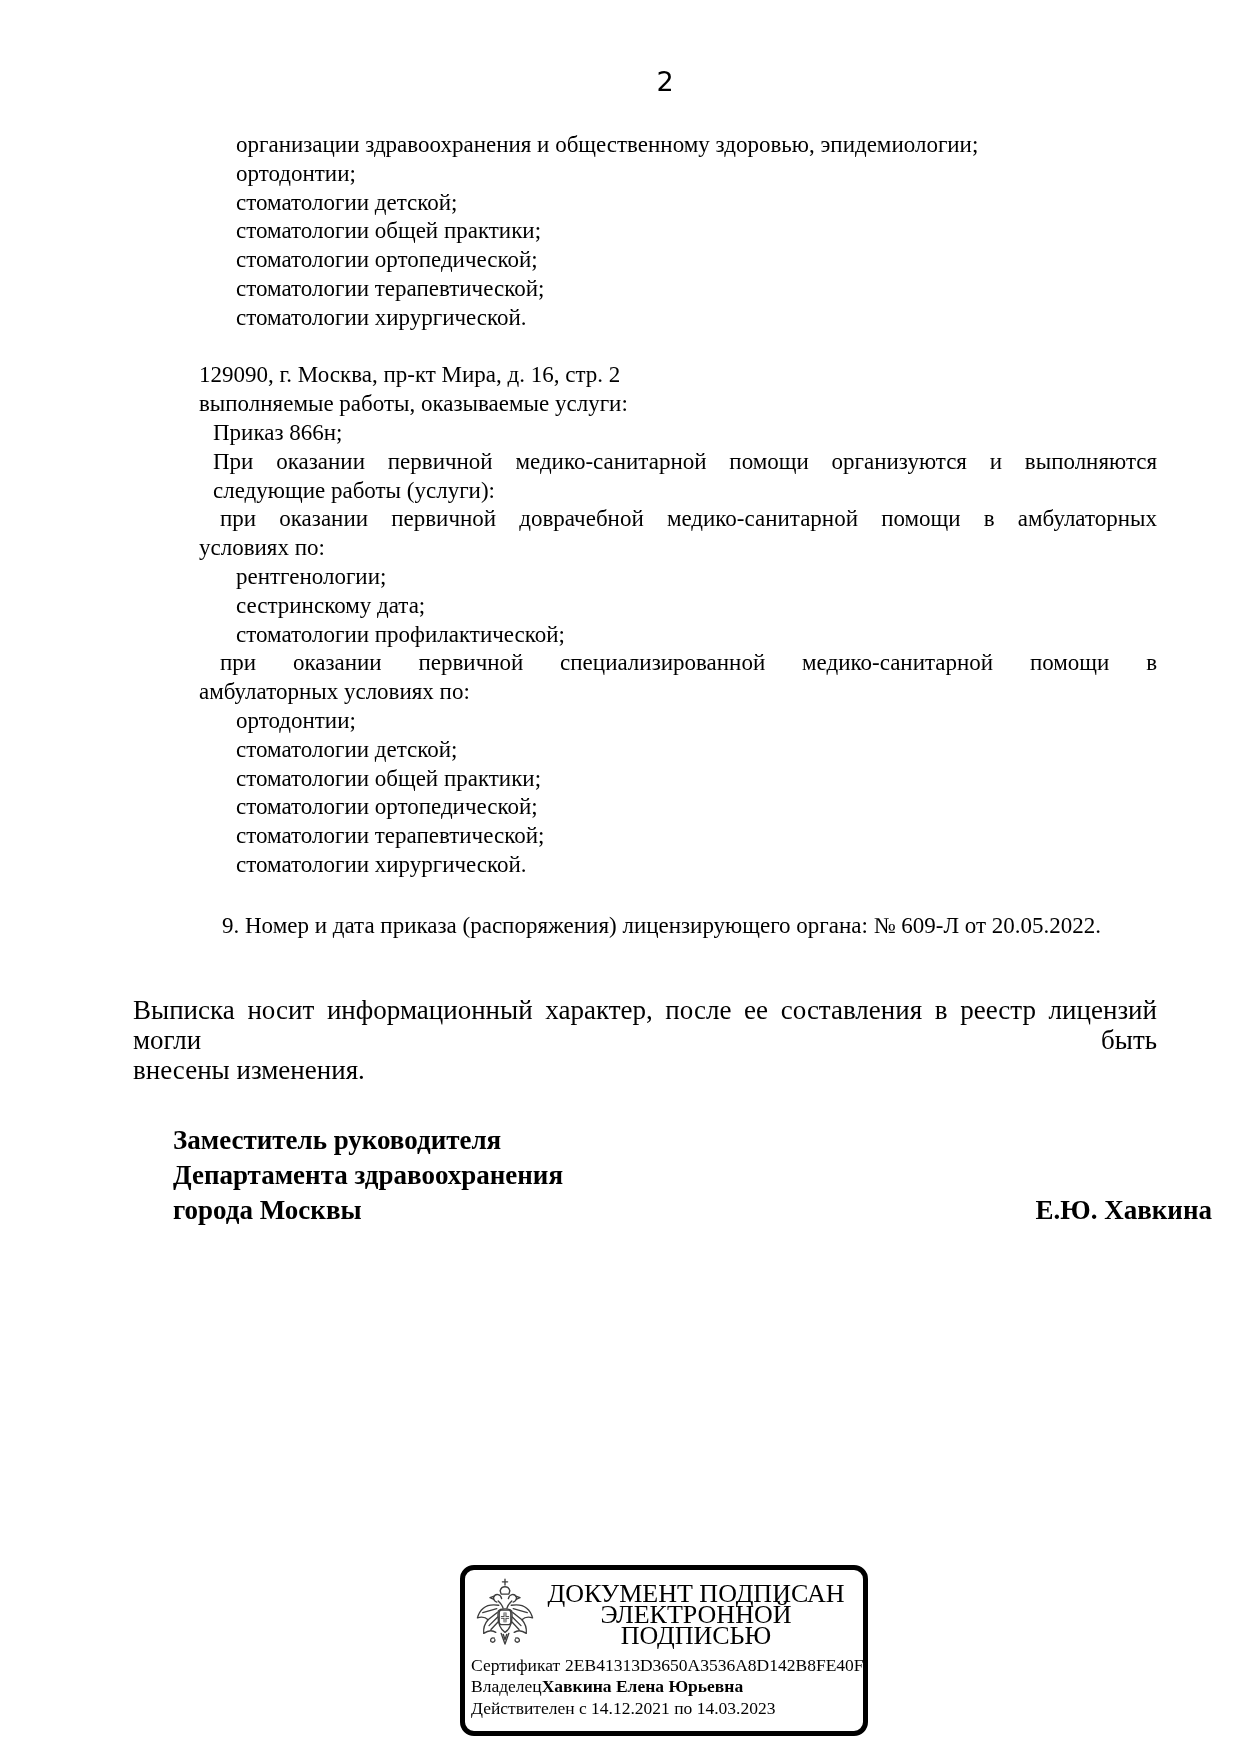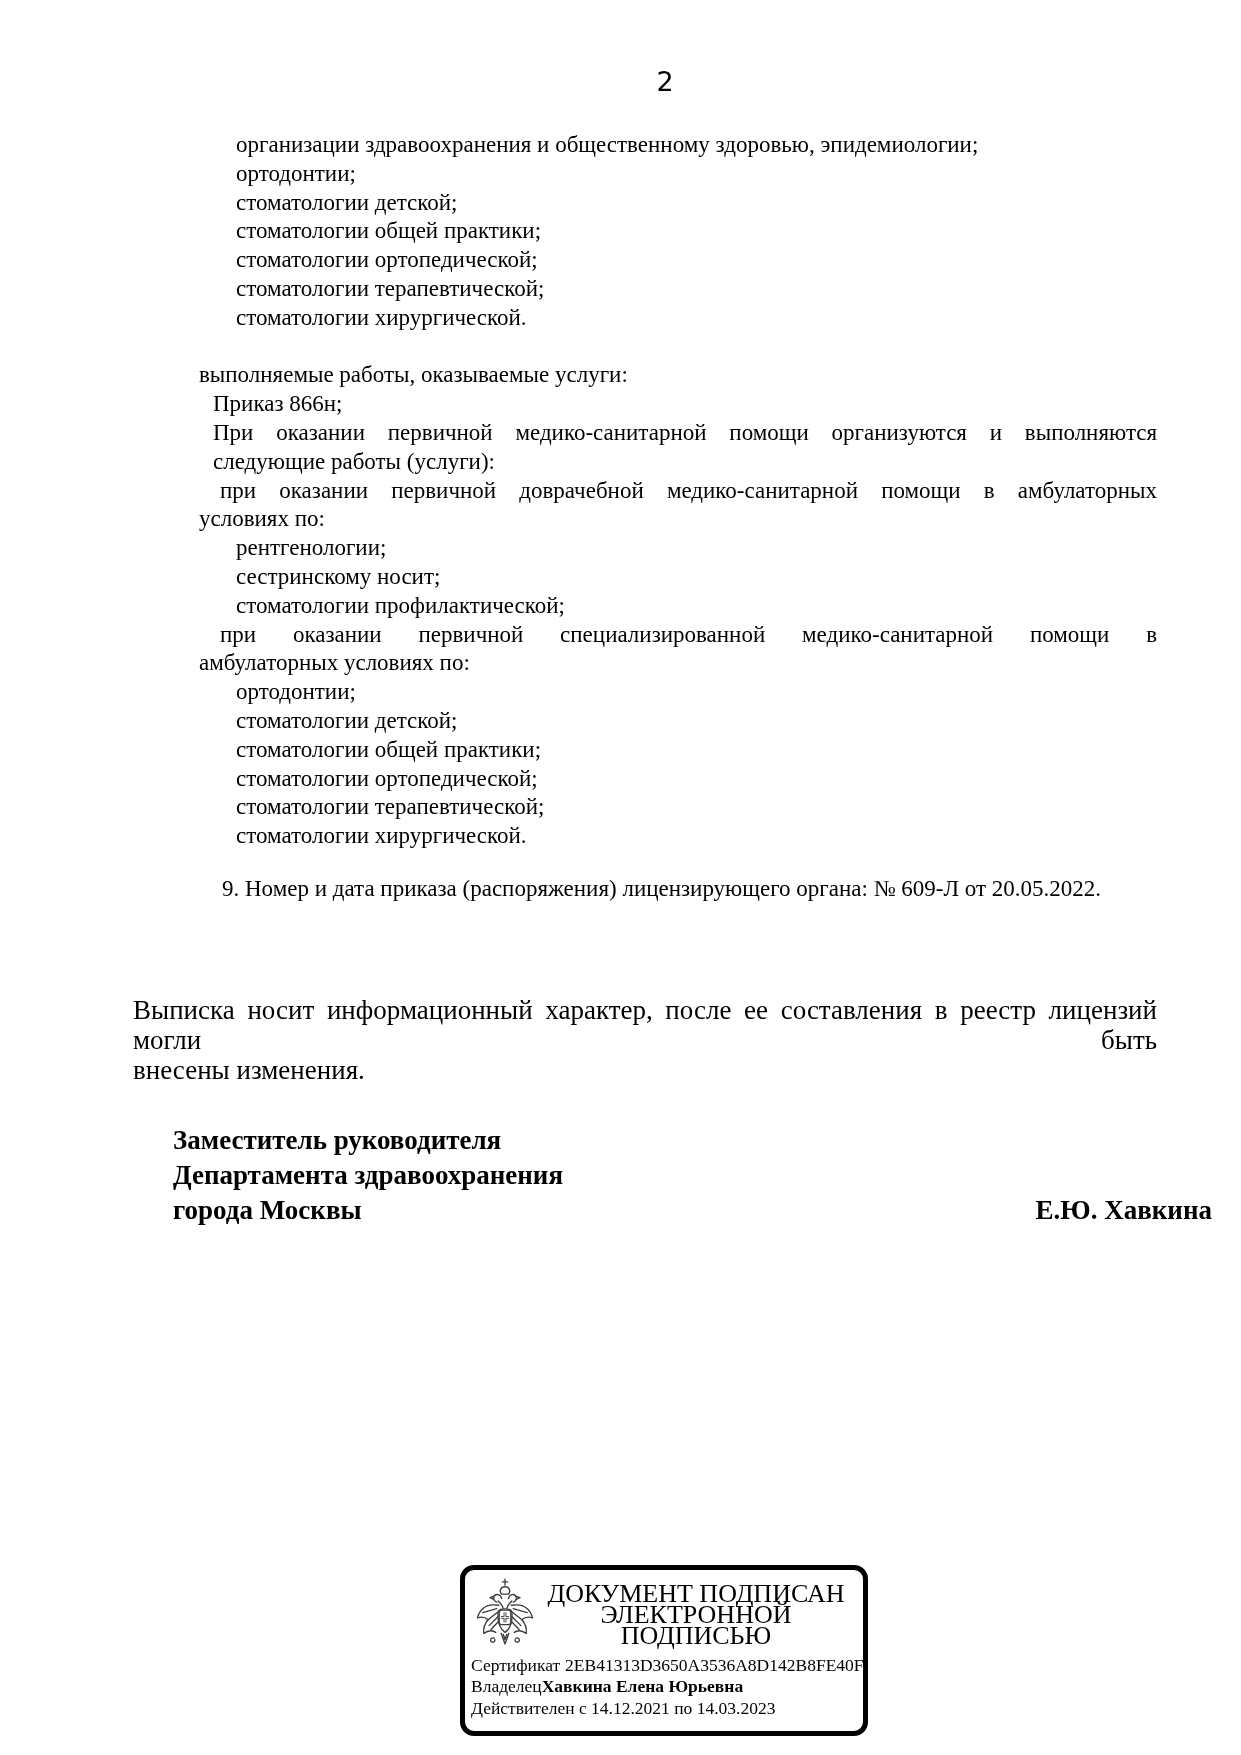--- a/index.html
+++ b/index.html
@@ -16,21 +16,21 @@
     position:absolute; left:199px; top:131px; width:958px;
     font-size:23px; line-height:28.8px;
   }
   .doc-line { white-space:nowrap; }
   .doc-line.just { white-space:normal; text-align:justify; text-align-last:justify; }
   .li  { padding-left:37px; }
   .in1 { padding-left:14px; }
   .in2 { padding-left:21px; }
   .in3 { padding-left:23px; }
   .blank { height:28.8px; }
-  .gap { margin-top:24px; }
+  .gap { margin-top:32px; }
   .note {
     position:absolute; left:133px; top:995px; width:1024px;
     font-size:27px; line-height:30px;
   }
   .signature {
     position:absolute; left:133px; top:1123px; width:1039px;
     font-size:27px; font-weight:bold; line-height:35px;margin-left:40px;
   }
   .sig-row { display:flex; justify-content:space-between; white-space:nowrap; }
   .stamp {
@@ -59,28 +59,29 @@
 
   <div class="doc-body">
       <div class="doc-line li">организации здравоохранения и общественному здоровью, эпидемиологии;</div>
       <div class="doc-line li">ортодонтии;</div>
       <div class="doc-line li">стоматологии детской;</div>
       <div class="doc-line li">стоматологии общей практики;</div>
       <div class="doc-line li">стоматологии ортопедической;</div>
       <div class="doc-line li">стоматологии терапевтической;</div>
       <div class="doc-line li">стоматологии хирургической.</div>
       <div class="doc-line blank"></div>
+      <div class="doc-line">129090, г. Москва, пр-кт Мира, д. 16, стр. 2</div>
       <div class="doc-line">выполняемые работы, оказываемые услуги:</div>
       <div class="doc-line in1">Приказ 866н;</div>
       <div class="doc-line in1 just">При оказании первичной медико-санитарной помощи организуются и выполняются</div>
       <div class="doc-line in1">следующие работы (услуги):</div>
       <div class="doc-line in2 just">при оказании первичной доврачебной медико-санитарной помощи в амбулаторных</div>
       <div class="doc-line">условиях по:</div>
       <div class="doc-line li">рентгенологии;</div>
-      <div class="doc-line li">сестринскому носит;</div>
+      <div class="doc-line li">сестринскому дата;</div>
       <div class="doc-line li">стоматологии профилактической;</div>
       <div class="doc-line in2 just">при оказании первичной специализированной медико-санитарной помощи в</div>
       <div class="doc-line">амбулаторных условиях по:</div>
       <div class="doc-line li">ортодонтии;</div>
       <div class="doc-line li">стоматологии детской;</div>
       <div class="doc-line li">стоматологии общей практики;</div>
       <div class="doc-line li">стоматологии ортопедической;</div>
       <div class="doc-line li">стоматологии терапевтической;</div>
       <div class="doc-line li">стоматологии хирургической.</div>
       <div class="doc-line in3 gap">9. Номер и дата приказа (распоряжения) лицензирующего органа: № 609-Л от 20.05.2022.</div>

